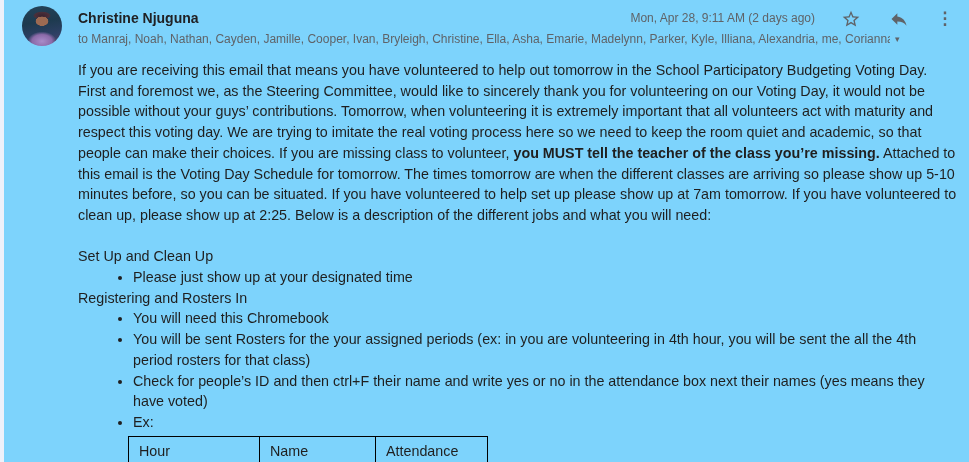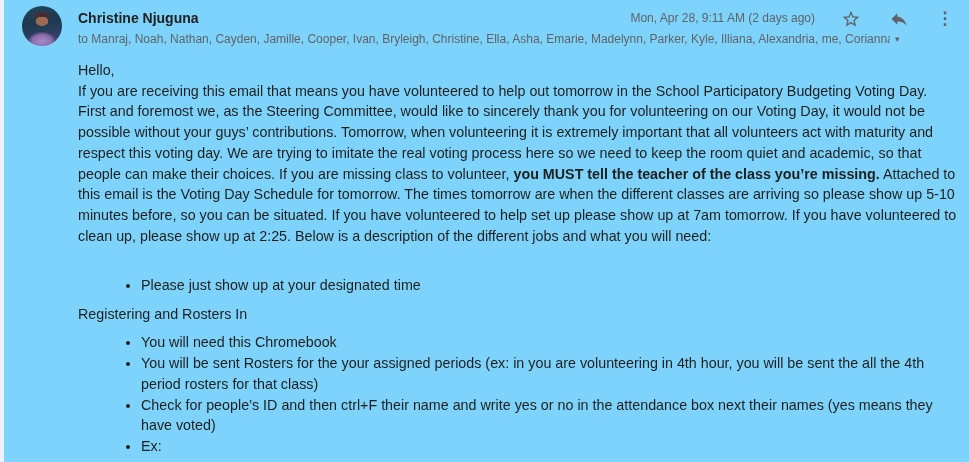--- a/index.html
+++ b/index.html
@@ -102,21 +102,21 @@
     font-size: 14.3px;
     line-height: 20.7px;
     color: #1f1f1f;
   }
   .email-body p { margin: 0; }
   .blank-line { height: 20.7px; }
 
   .section-heading { margin: 0; }
 
   ul.bullets {
-    margin: 8px;
+    margin: 0;
     padding-left: 55px;
     list-style-type: disc;
   }
   ul.bullets li { padding-left: 0; }
 
   table.ex-table {
     border-collapse: collapse;
     margin: 3px 0 0 50px;
   }
   table.ex-table td {
@@ -163,26 +163,26 @@
       </div>
 
       <div class="recipients-row">
         <span class="recipients-text">to Manraj, Noah, Nathan, Cayden, Jamille, Cooper, Ivan, Bryleigh, Christine, Ella, Asha, Emarie, Madelynn, Parker, Kyle, Illiana, Alexandria, me, Corianna</span>
         <span class="dropdown-icon">▾</span>
       </div>
     </div>
   </div>
 
   <div class="email-body">
-    <p>Hello,</p>
 
     <p><span>If you are receiving this email that means you have volunteered to help out tomorrow in the School Participatory Budgeting Voting Day. First and foremost we, as the Steering Committee, would like to sincerely thank you for volunteering on our Voting Day, it would not be possible without your guys’ contributions. Tomorrow, when volunteering it is extremely important that all volunteers act with maturity and respect this voting day. We are trying to imitate  the real voting process here so we need to keep the room quiet and academic, so that people can make their choices. If you are missing class to volunteer, </span><b>you MUST tell the teacher of the class you’re missing.</b><span> Attached to this email is the Voting Day Schedule for tomorrow. The times tomorrow are when the different classes are arriving so please show up 5-10 minutes before, so you can be situated. If you have volunteered to help set up please show up at 7am tomorrow. If you have volunteered to clean up, please show up at 2:25. Below is a description of the different jobs and what you will need:</span></p>
 
     <div class="blank-line"></div>
 
+    <p class="section-heading">Set Up and Clean Up</p>
     <ul class="bullets">
       <li>Please just show up at your designated time</li>
     </ul>
 
     <p class="section-heading">Registering and Rosters In</p>
     <ul class="bullets">
       <li>You will need this Chromebook</li>
       <li>You will be sent Rosters for the your assigned periods (ex: in you are volunteering in 4th hour, you will be sent the all the 4th period rosters for that class)</li>
       <li>Check for people’s ID and then ctrl+F their name and write yes or no in the attendance box next their names (yes means they have voted)</li>
       <li>Ex:</li>

